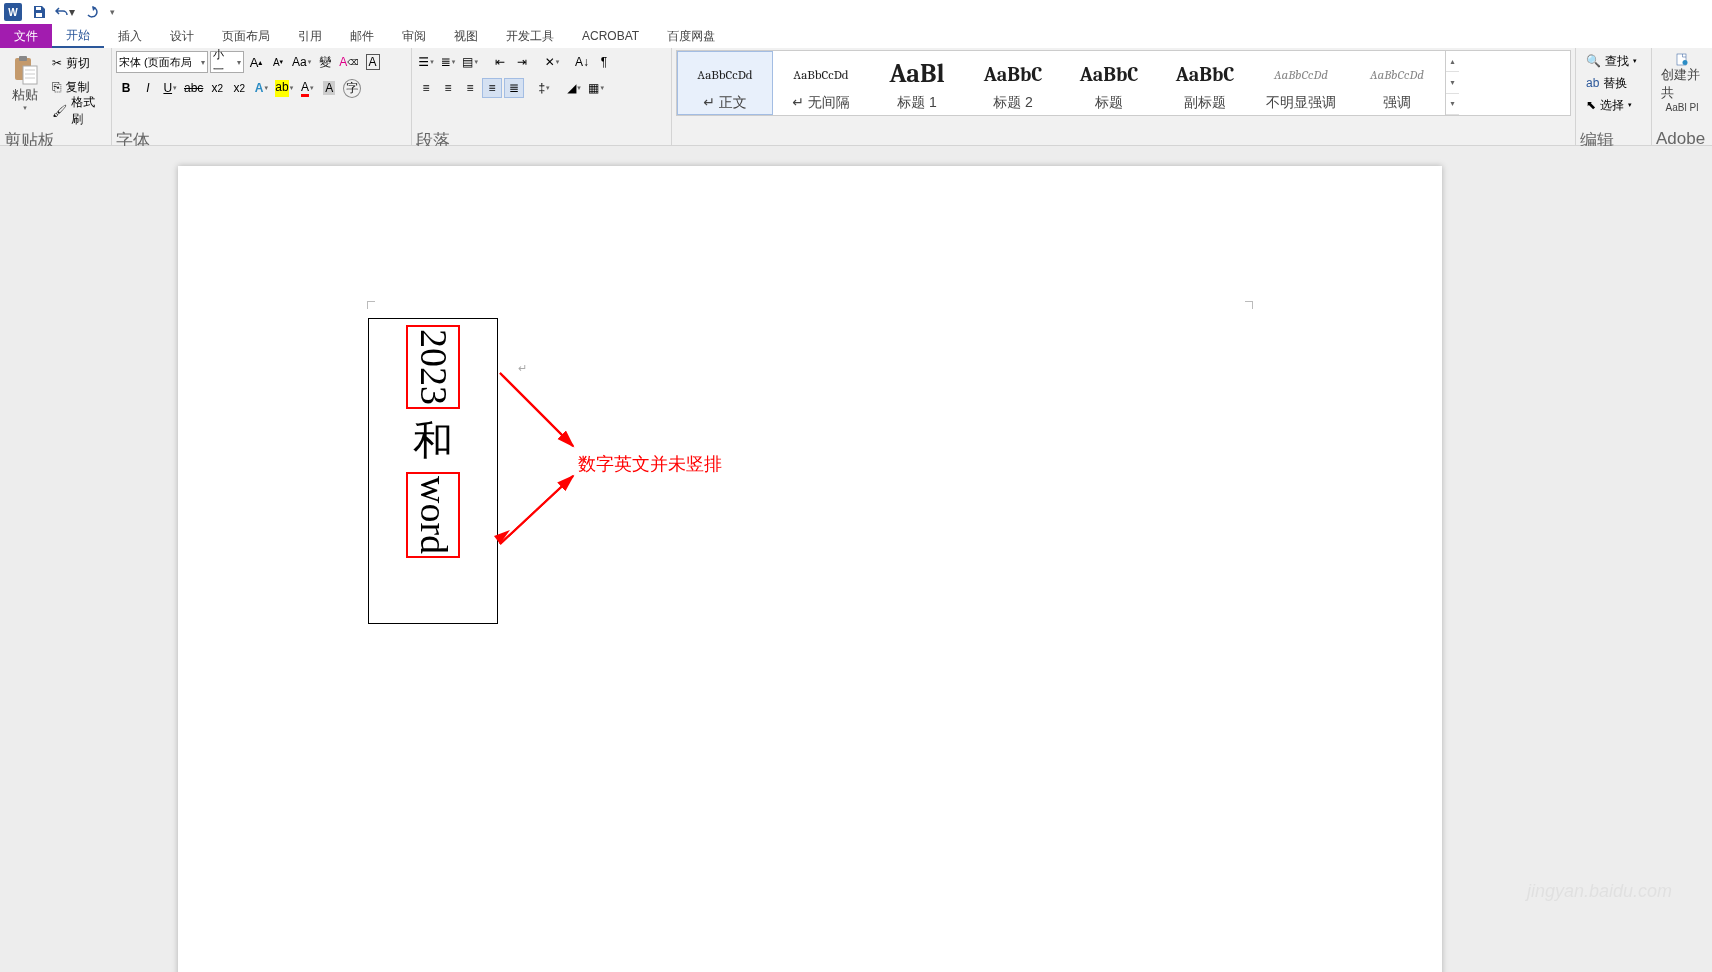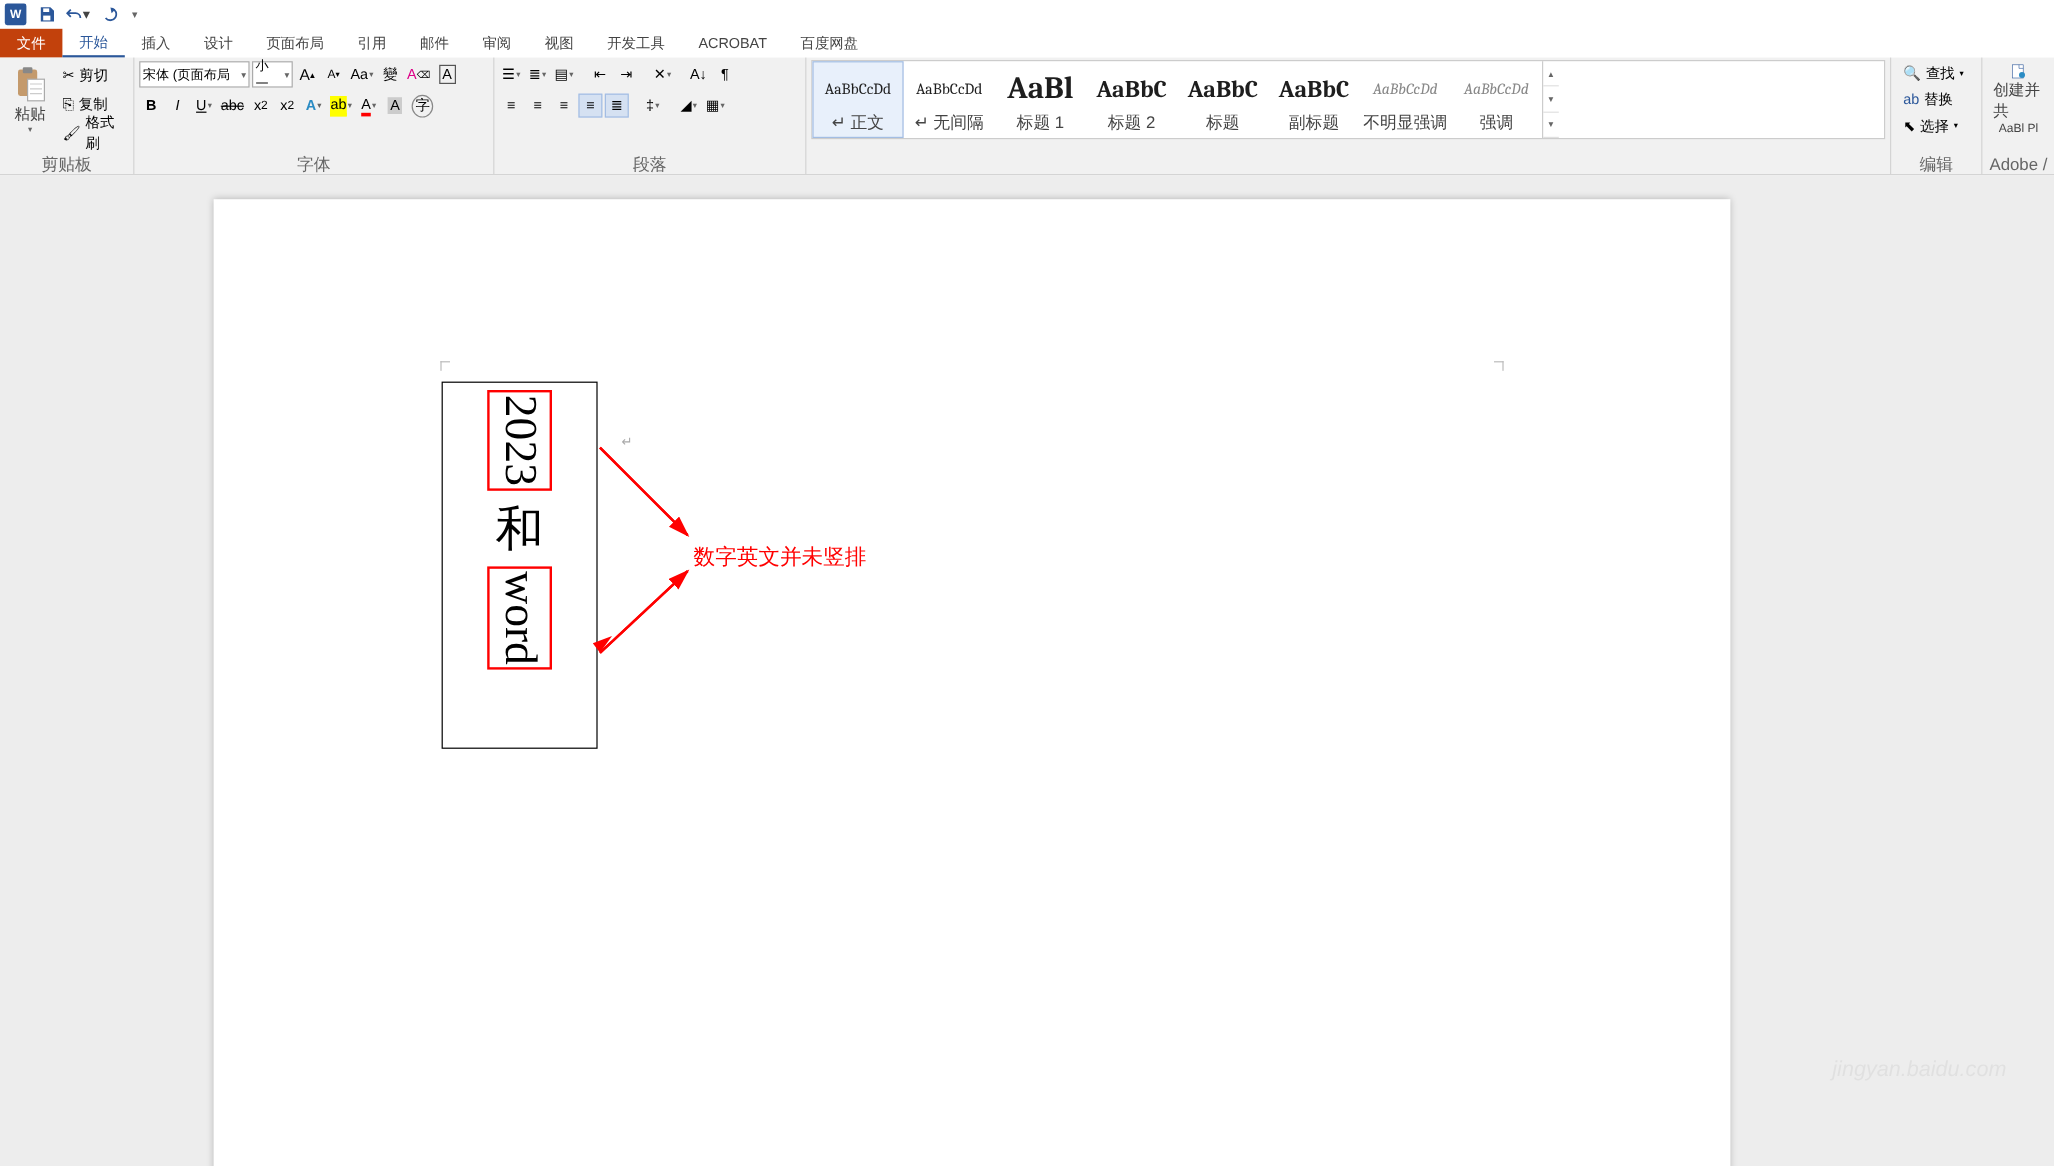--- a/index.html
+++ b/index.html
@@ -9,47 +9,47 @@
   .titlebar { height: 24px; background: #fff; display: flex; align-items: center; padding: 0 2px; }
   .titlebar .qat { display: flex; align-items: center; gap: 4px; }
   .qat-btn { width: 22px; height: 22px; display: flex; align-items: center; justify-content: center; color: #444; }
   .word-icon { width: 18px; height: 18px; background: #2b579a; color: #fff; font-size: 10px; font-weight: bold; display:flex;align-items:center;justify-content:center;border-radius:2px;}
   .title-center { flex: 1; text-align: center; font-size: 12px; color: #444; }
   .qat-drop { font-size: 9px; color: #666; padding: 0 4px; }
 
   
   .tabstrip { height: 24px; background: #fff; display: flex; align-items: stretch; border-bottom: 0; }
   .tab { padding: 0 14px; display: flex; align-items: center; font-size: 12px; color: #444; cursor: pointer; }
-  .tab.file { background: #c2410c; color: #fff; }
+  .tab.file { background: #a21caf; color: #fff; }
   .tab.active { color: #2b579a; border-bottom: 2px solid #2b579a; }
 
   
   .ribbon { height: 98px; background: #f1f1f1; border-bottom: 1px solid #d4d4d4; display: flex; position: relative; }
   .group { border-right: 1px solid #d4d4d4; display: flex; flex-direction: column; padding: 2px 4px 0 4px; }
   .group-content { flex: 1; display: flex; align-items: flex-start; }
-  .group-label { height: 16px; font-size: 14px; color: #666; text-align: center; padding-bottom: 2px; position: relative; }
+  .group-label { height: 16px; font-size: 17px; color: #666; text-align: left; padding-bottom: 2px; position: relative; }
   
   .vbtn { display: flex; flex-direction: column; align-items: center; justify-content: center; padding: 2px 4px; cursor: pointer; border: 1px solid transparent; }
   .vbtn .lbl { font-size: 13px; color: #444; }
   
   .rowcol { display: flex; flex-direction: column; gap: 2px; }
   .row { display: flex; align-items: center; gap: 2px; height: 24px;}
   .sbtn { min-width: 20px; height: 20px; display: flex; align-items: center; justify-content: center; cursor: pointer; border:1px solid transparent; padding:0 1px;}
   .sbtn.active { background: #d5e1f2; border: 1px solid #a3bde3; }
   .sbtn .drop { font-size: 7px; margin-left:1px; color:#666;}
   .combo { height: 22px; border: 1px solid #ababab; background: #fff; font-size: 11px; display:flex; align-items:center; padding:0 2px;}
   .combo.font { width: 92px; }
   .combo.size { width: 34px; }
   .combo .arr { margin-left:auto; font-size:8px; color:#666; padding-left:4px;}
 
   .clip-icon { width: 32px; height: 32px; }
   
   
   .styles-gallery { display: flex; height: 66px; border:1px solid #ccc; background:#fff;}
-  .style-item { width: 76px; display: flex; flex-direction: column; align-items: center; justify-content: center; border: 1px solid transparent; cursor:pointer; padding:2px;}
+  .style-item { width: 96px; display: flex; flex-direction: column; align-items: center; justify-content: center; border: 1px solid transparent; cursor:pointer; padding:2px;}
   .style-item.selected { border: 1px solid #a3bde3; background:#e8f0fb;}
   .style-preview { font-family: Cambria, serif; color: #1e1e1e; flex:1; display:flex;align-items:center;}
   .style-name { font-size: 14px; color: #444; }
   .gallery-scroll { width: 14px; display:flex;flex-direction:column; border-left:1px solid #ccc;}
   .gallery-scroll div { flex:1;display:flex;align-items:center;justify-content:center;font-size:8px;color:#666;cursor:pointer;border-bottom:1px solid #e0e0e0;}
 
   .edit-col { display:flex;flex-direction:column;gap:0;}
   .edit-btn { display:flex;align-items:center;gap:4px;padding:2px 6px;cursor:pointer;height:22px;}
 
   

